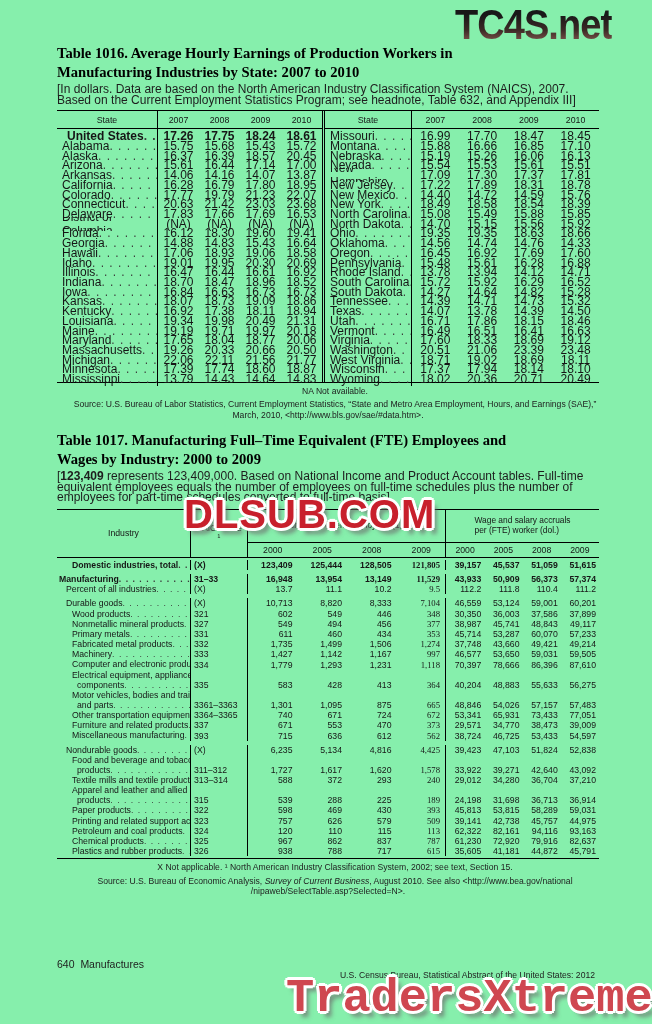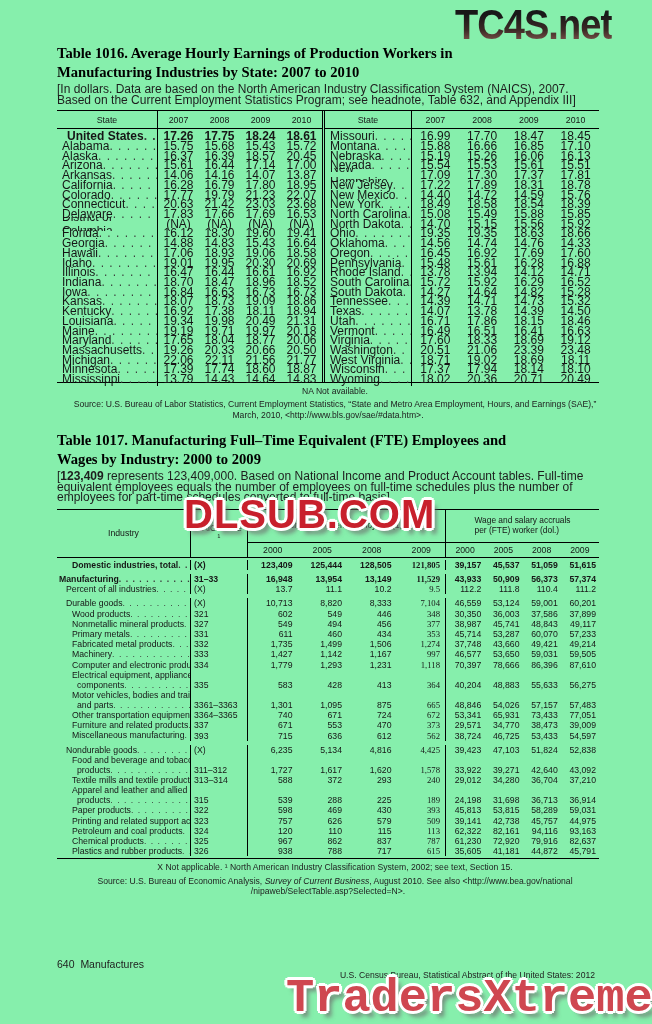--- a/index.html
+++ b/index.html
@@ -50,21 +50,21 @@
           font-size:8.4px;line-height:9.6px;border-bottom:1px solid #000;padding:1px 6px;}
   .yrs{display:grid;height:14px;align-items:center;}
   .grp.emp .yrs{grid-template-columns:repeat(4,49.5px);}
   .grp.wag .yrs{grid-template-columns:repeat(4,38.25px);}
   .yrs span{text-align:center;}
   #t17-body{display:block;padding:2px 0 2px 0;}
   .r17{display:grid;grid-template-columns:134px 57px repeat(4,49.5px) repeat(4,38.25px);
        align-items:stretch;min-height:10.2px;line-height:10.1px;}
   .r17.g{padding-top:4px;}
   .r17.b{font-weight:bold;}
-  .r17 .lblc{display:flex;flex-direction:column;justify-content:center;border-right:1px solid #000;
+  .r17 .lblc{display:flex;flex-direction:column;justify-content:flex-start;border-right:1px solid #000;
              overflow:hidden;box-sizing:border-box;}
   .r17 .lblc.i0{padding-left:2px;}
   .r17 .lblc.i1{padding-left:9px;}
   .r17 .lblc.i2{padding-left:15px;}
   .r17 .l1{white-space:nowrap;}
   .r17 .lline{display:flex;overflow:hidden;}
   .r17 .lline .txt{white-space:nowrap;}
   .r17 .lline.l2{padding-left:5px;}
   .r17 .nc{border-right:1px solid #000;display:flex;align-items:flex-end;padding-left:3px;box-sizing:border-box;}
   .r17 .cell{display:flex;align-items:flex-end;justify-content:flex-end;}

